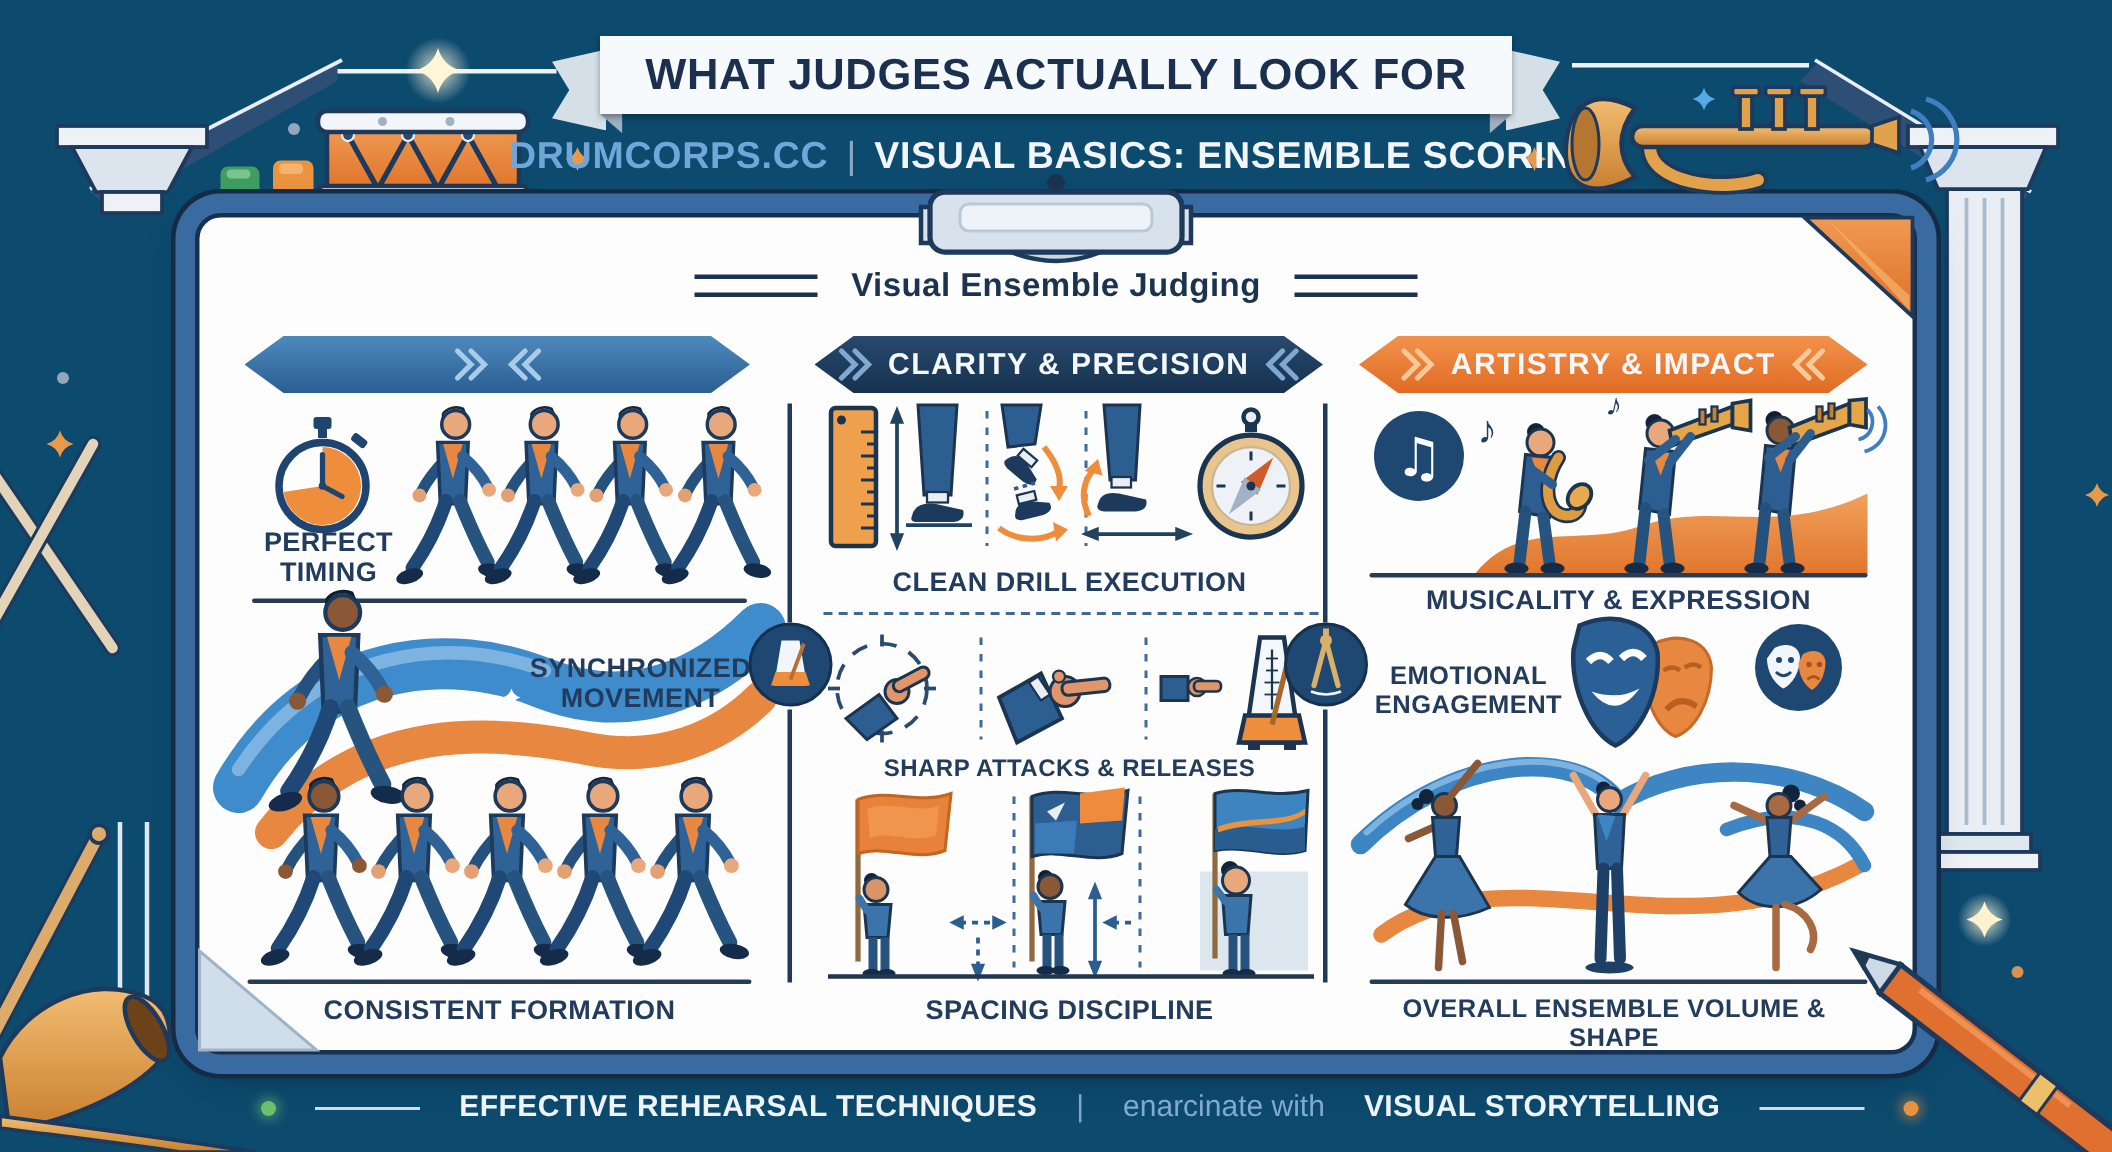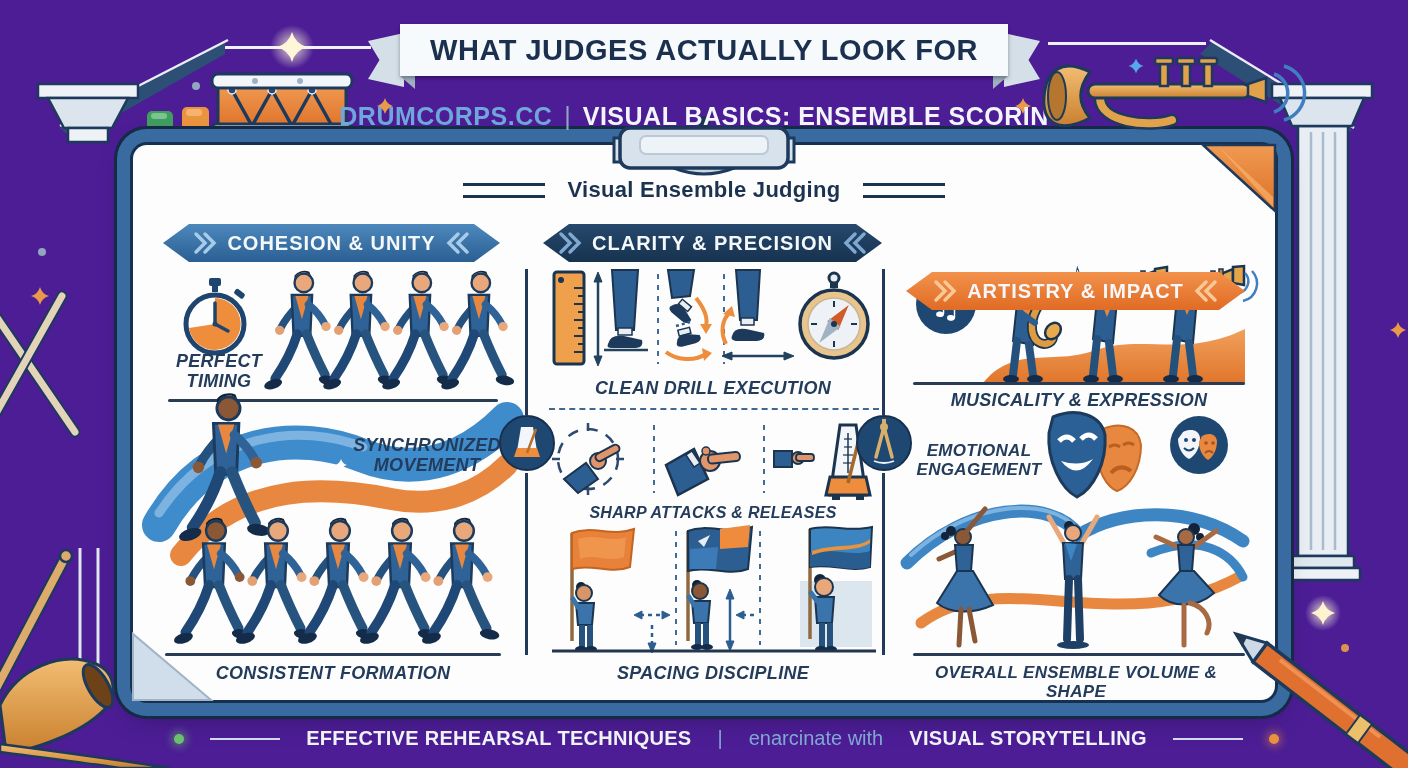--- a/index.html
+++ b/index.html
@@ -1,52 +1,52 @@
 <!DOCTYPE html>
 <html><head>
 <meta charset="utf-8">
 <style>
   html,body{margin:0;padding:0;width:1408px;height:768px;overflow:hidden;background:#16243a;
     font-family:"Liberation Sans",sans-serif;}
   .abs{position:absolute;}
-  #stage{position:relative;width:1408px;height:768px;background:#4c1d95;}
+  #stage{position:relative;width:1408px;height:768px;background:#0c4a6e;}
   svg{display:block;overflow:visible;}
   
   .ribbon-main{left:400px;top:24px;width:608px;height:52px;background:#f7fafc;z-index:6;
     display:flex;align-items:center;justify-content:center;
     box-shadow:0 2px 4px rgba(0,0,0,.35);}
   .ribbon-main span{font-size:29px;font-weight:800;color:#1b2f4e;letter-spacing:.5px;}
   .ribbon-tail{top:33px;width:36px;height:54px;background:#d5dfe8;z-index:5;}
   .tail-l{left:368px;clip-path:polygon(100% 0,100% 100%,0 85%,32% 50%,0 15%);}
   .tail-r{left:1004px;clip-path:polygon(0 0,0 100%,100% 85%,68% 50%,100% 15%);}
   .fold{top:76px;width:15px;height:13px;background:#9fb0c0;z-index:5;}
   .fold-l{left:400px;clip-path:polygon(0 0,100% 0,100% 100%);}
   .fold-r{left:993px;clip-path:polygon(0 0,100% 0,0 100%);}
   
   .subtitle{left:0;right:0;top:90px;display:flex;align-items:flex-end;justify-content:center;
-    gap:12px;z-index:6;margin-top:12px;}
+    gap:12px;z-index:6;}
   .subtitle .brand{color:#6fa7da;font-size:25px;font-weight:800;letter-spacing:.5px;}
   .subtitle .sep{color:#8fa7c4;font-size:25px;font-weight:400;}
   .subtitle .tagline{color:#f2f6fa;font-size:25px;font-weight:800;letter-spacing:.5px;}
   
   #card{left:133px;top:145px;width:1142px;height:555px;background:#fdfdfd;border-radius:14px;
     z-index:2;box-shadow:0 0 0 3px #16304f,0 0 0 16px #3a6ba0,0 0 0 19px #142a45,
     0 10px 30px rgba(0,0,0,.5);}
   .card-title-row{left:0;right:0;top:32px;display:flex;align-items:center;justify-content:center;
     gap:22px;z-index:4;}
   .card-title-row .dline{width:82px;height:9px;border-top:3px solid #1c3350;border-bottom:3px solid #1c3350;}
   .card-title{font-size:22px;font-weight:800;color:#1c3350;letter-spacing:.3px;}
   .col-banner{top:79px;height:38px;display:flex;align-items:center;justify-content:center;gap:8px;
     clip-path:polygon(26px 0,calc(100% - 26px) 0,100% 50%,calc(100% - 26px) 100%,26px 100%,0 50%);
     z-index:3;}
   .col-banner span{color:#f5f8fb;font-size:20px;font-weight:800;letter-spacing:1px;}
   .banner1{left:30px;width:337px;background:linear-gradient(#4d88bc,#2a5f93);}
   .banner2{left:410px;width:339px;background:linear-gradient(#27496d,#16324f);}
-  .banner3{left:773px;width:339px;background:linear-gradient(#f2924c,#e06b24);margin-top:48px;}
-  .lbl{font-weight:800;color:#233c5b;text-align:center;line-height:1.12;letter-spacing:.3px;font-style:italic;}
+  .banner3{left:773px;width:339px;background:linear-gradient(#f2924c,#e06b24);}
+  .lbl{font-weight:800;color:#233c5b;text-align:center;line-height:1.12;letter-spacing:.3px;}
   .vdiv{width:3px;background:#22395a;z-index:2;}
   .gline{height:3px;background:#2a3c55;border-radius:2px;}
   .dashline{border-top:2px dashed #41688f;}
   .note-glyph{color:#1e3f63;font-weight:700;}
   
   .footer{left:0;right:0;top:727px;display:flex;align-items:center;justify-content:center;
     gap:26px;z-index:6;margin-left:45px;}
   .fline{width:70px;height:2px;background:#cfdbe6;}
   .footer .fb{color:#eef3f8;font-size:20px;font-weight:800;letter-spacing:.3px;}
   .footer .fsep{color:#7fa9d0;font-size:20px;}
@@ -176,21 +176,20 @@
   <div class="abs card-title-row">
     <div class="dline"></div>
     <div class="card-title">Visual Ensemble Judging</div>
     <div class="dline"></div>
   </div>
 
   <div class="abs col-banner banner1">
     <svg width="26" height="24">
           <path d="M3,3 L12,12 L3,21 M12,3 L21,12 L12,21" stroke="#a7cbe8" stroke-width="3.5" fill="none" stroke-linecap="round"></path>
         </svg>
-    <span>COHESION &amp; UNITY</span>
     <svg width="26" height="24">
           <path d="M23,3 L14,12 L23,21 M14,3 L5,12 L14,21" stroke="#a7cbe8" stroke-width="3.5" fill="none" stroke-linecap="round"></path>
         </svg>
   </div>
   <div class="abs col-banner banner2">
     <svg width="26" height="24">
           <path d="M3,3 L12,12 L3,21 M12,3 L21,12 L12,21" stroke="#7fa9d0" stroke-width="3.5" fill="none" stroke-linecap="round"></path>
         </svg>
     <span>CLARITY &amp; PRECISION</span>
     <svg width="26" height="24">

